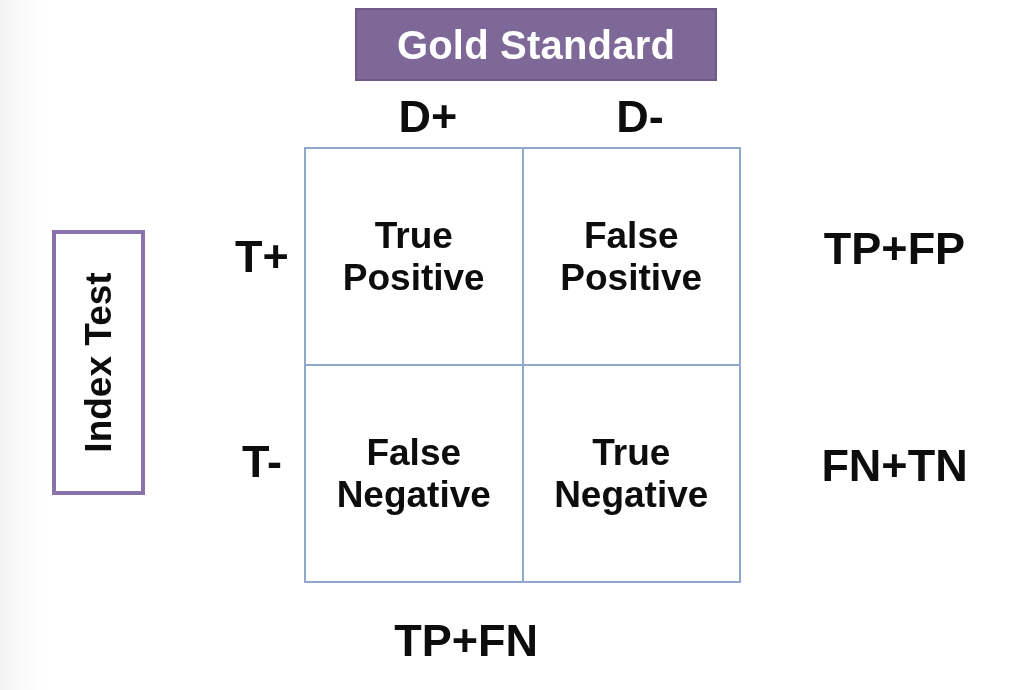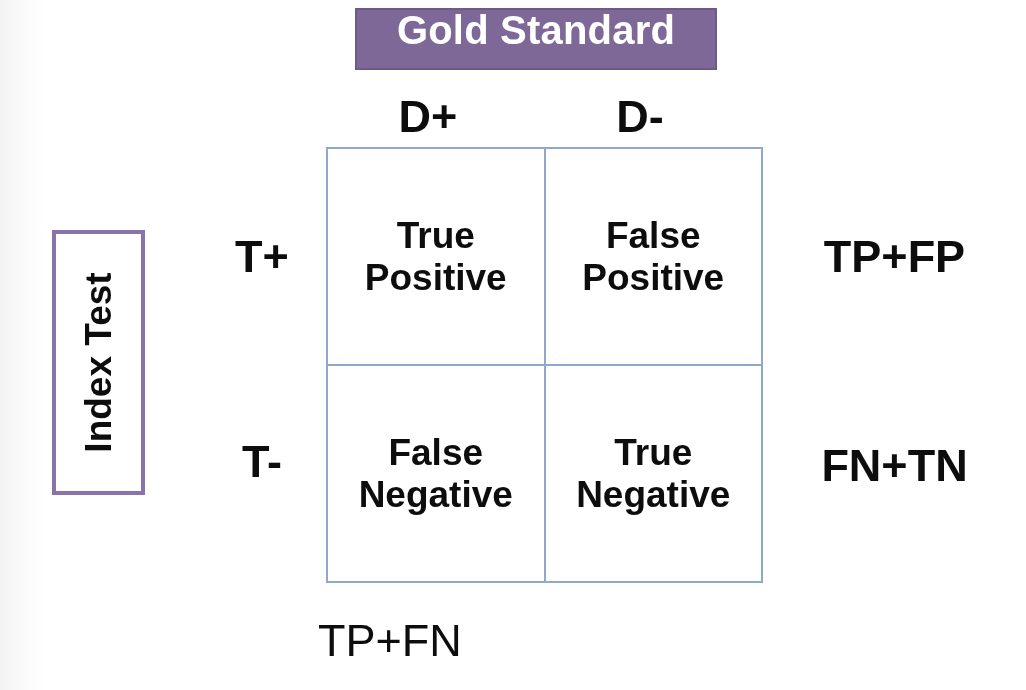--- a/index.html
+++ b/index.html
@@ -27,26 +27,26 @@
         #ffffff 100%);
     overflow: hidden;
   }
 
   
   #gold-standard-box {
     position: absolute;
     left: 355px;
     top: 8px;
     width: 362px;
-    height: 62px;
+    height: 73px;
     background: #7d6898;
     border: 2px solid #6e5a87;
     box-sizing: border-box;
     display: flex;
-    align-items: flex-start;
+    align-items: center;
     justify-content: center;
   }
   #gold-standard-box .gs-label {
     color: #ffffff;
     font-size: 40px;
     font-weight: bold;
     letter-spacing: 0.2px;
     line-height: 1;
     white-space: nowrap;
   }
@@ -101,21 +101,21 @@
     line-height: 52px;
     text-align: center;
     white-space: nowrap;
   }
   #row-header-tplus  { top: 231px; }
   #row-header-tminus { top: 436px; }
 
   
   #matrix-table {
     position: absolute;
-    left: 326px;
+    left: 304px;
     top: 147px;
     width: 437px;
     height: 436px;
     border-collapse: collapse;
     table-layout: fixed;
     background: #ffffff;
   }
   #matrix-table td {
     border: 2px solid #8fa8cc;
     width: 50%;
@@ -139,33 +139,33 @@
     left: 772px;
     width: 245px;
     height: 56px;
     font-size: 45px;
     font-weight: bold;
     color: #0d0d0d;
     line-height: 56px;
     text-align: center;
     white-space: nowrap;
   }
-  #row-total-positive { top: 229px; }
+  #row-total-positive { top: 221px; }
   #row-total-negative { top: 438px; }
 
   
   .col-total {
     position: absolute;
     top: 612px;
     height: 58px;
     font-size: 45px;
-    font-weight: normal;
+    font-weight: bold;
     color: #0d0d0d;
     line-height: 58px;
-    text-align: left;
+    text-align: right;
     white-space: nowrap;
   }
   #col-total-dplus  { left: 318px; width: 220px; }
   #col-total-dminus { left: 535px; width: 220px; }
 </style>
 </head>
 <body>
 
 <div id="canvas">
 

